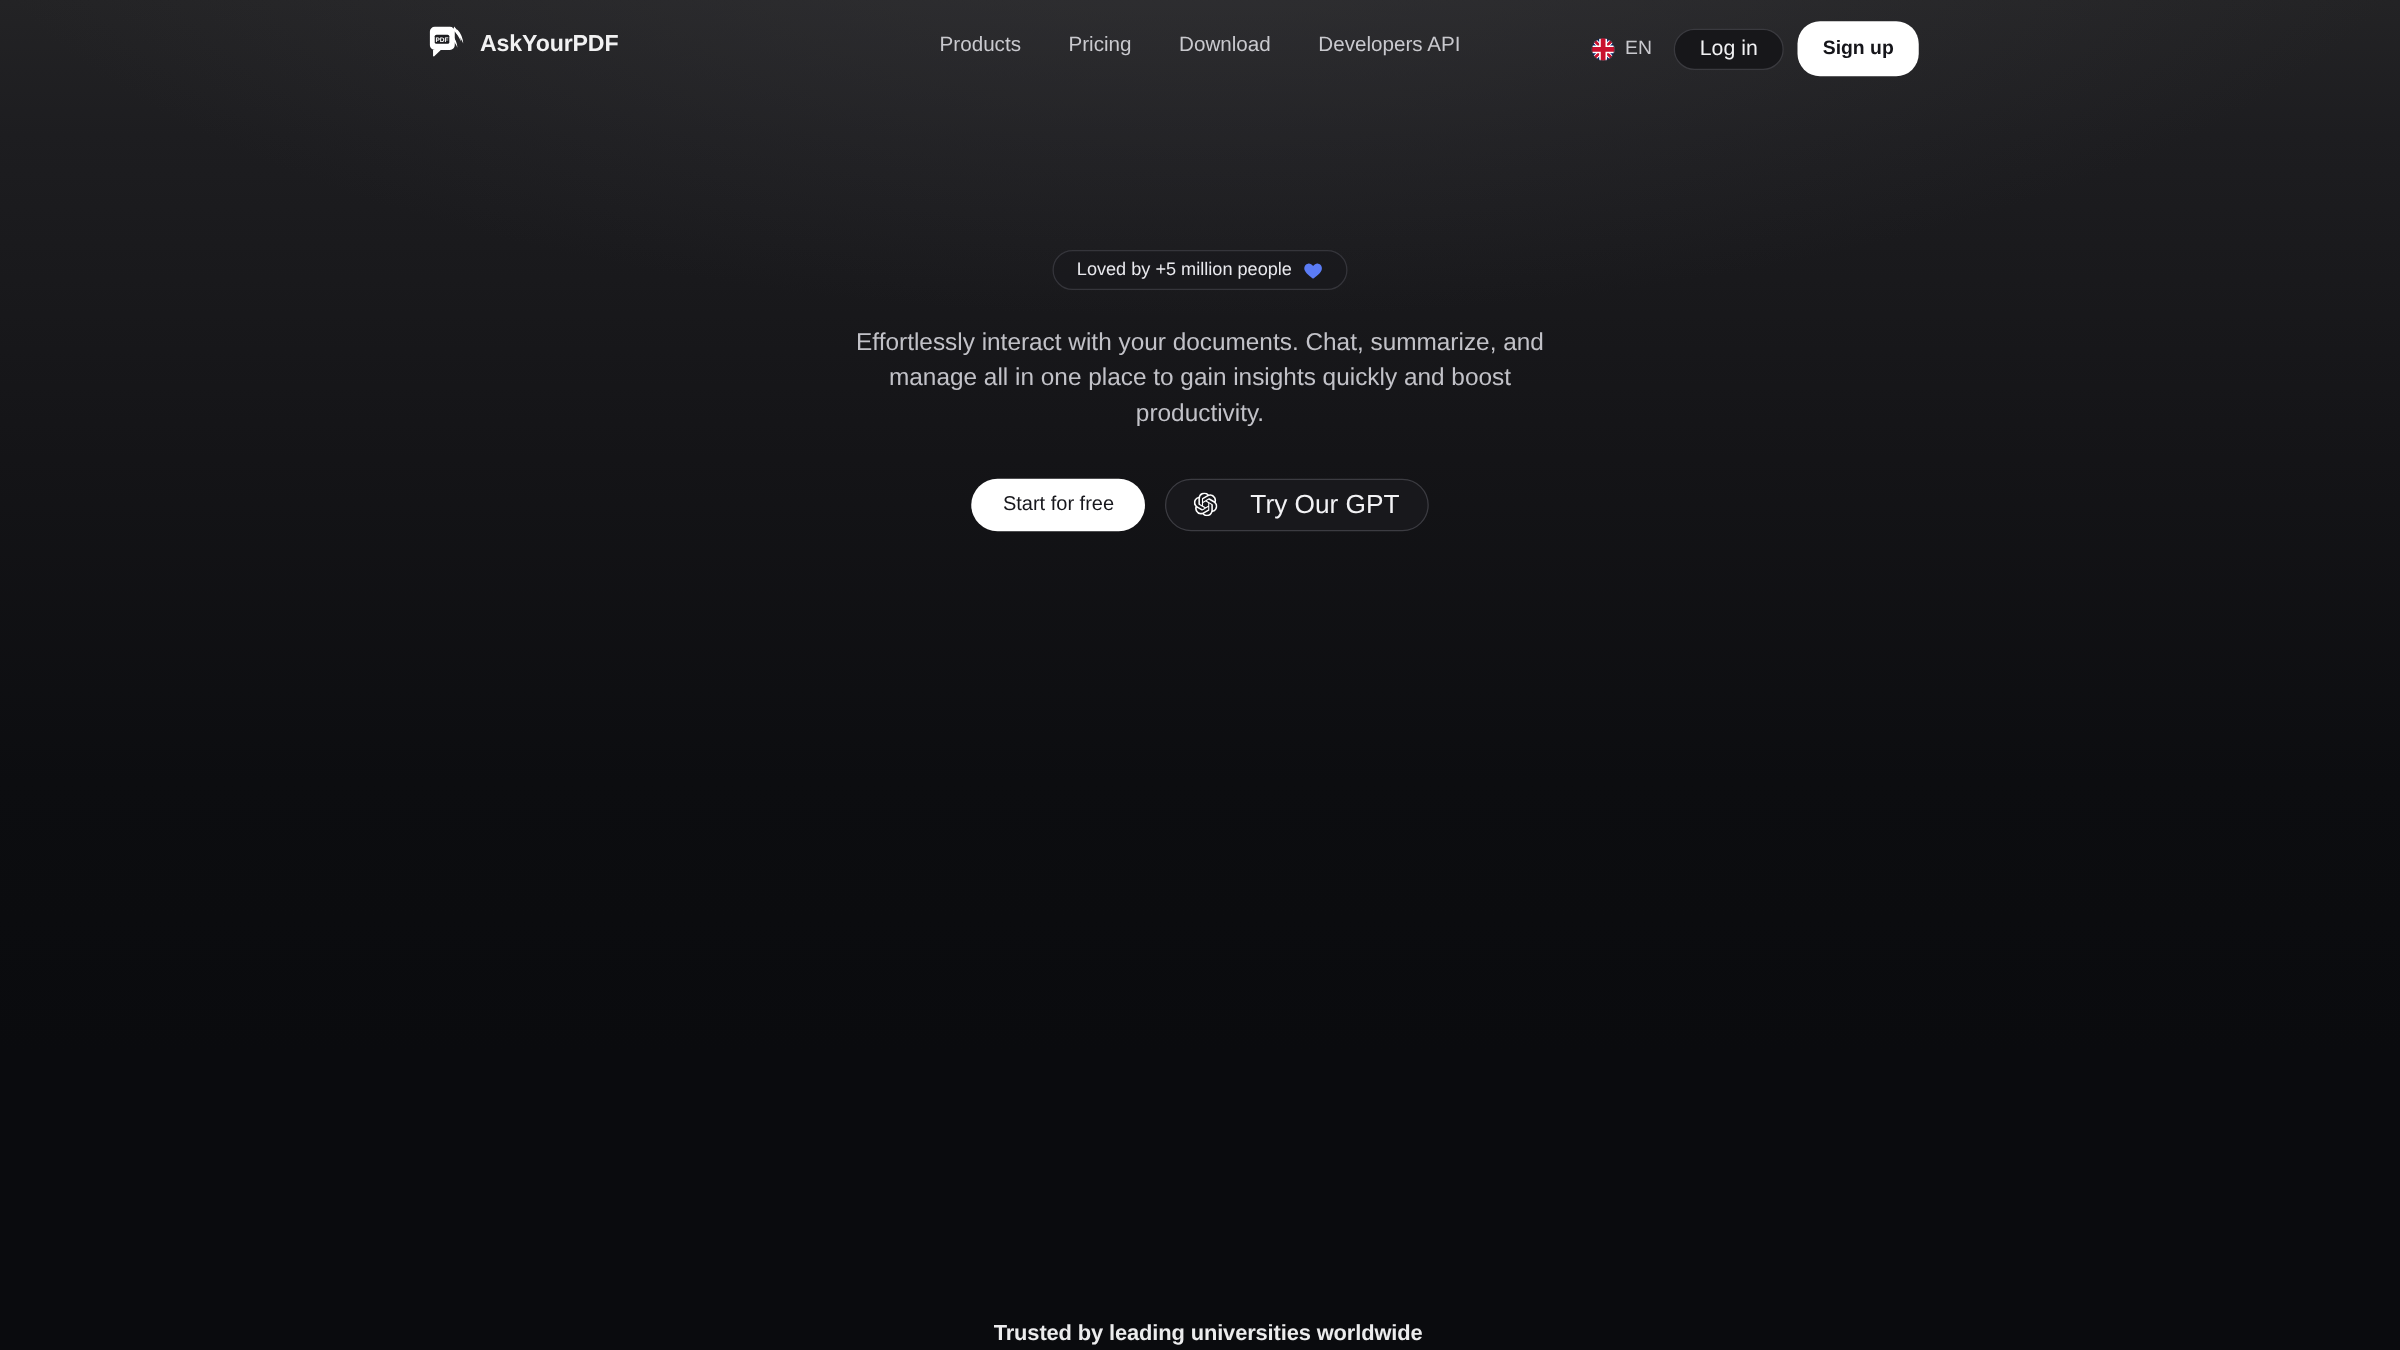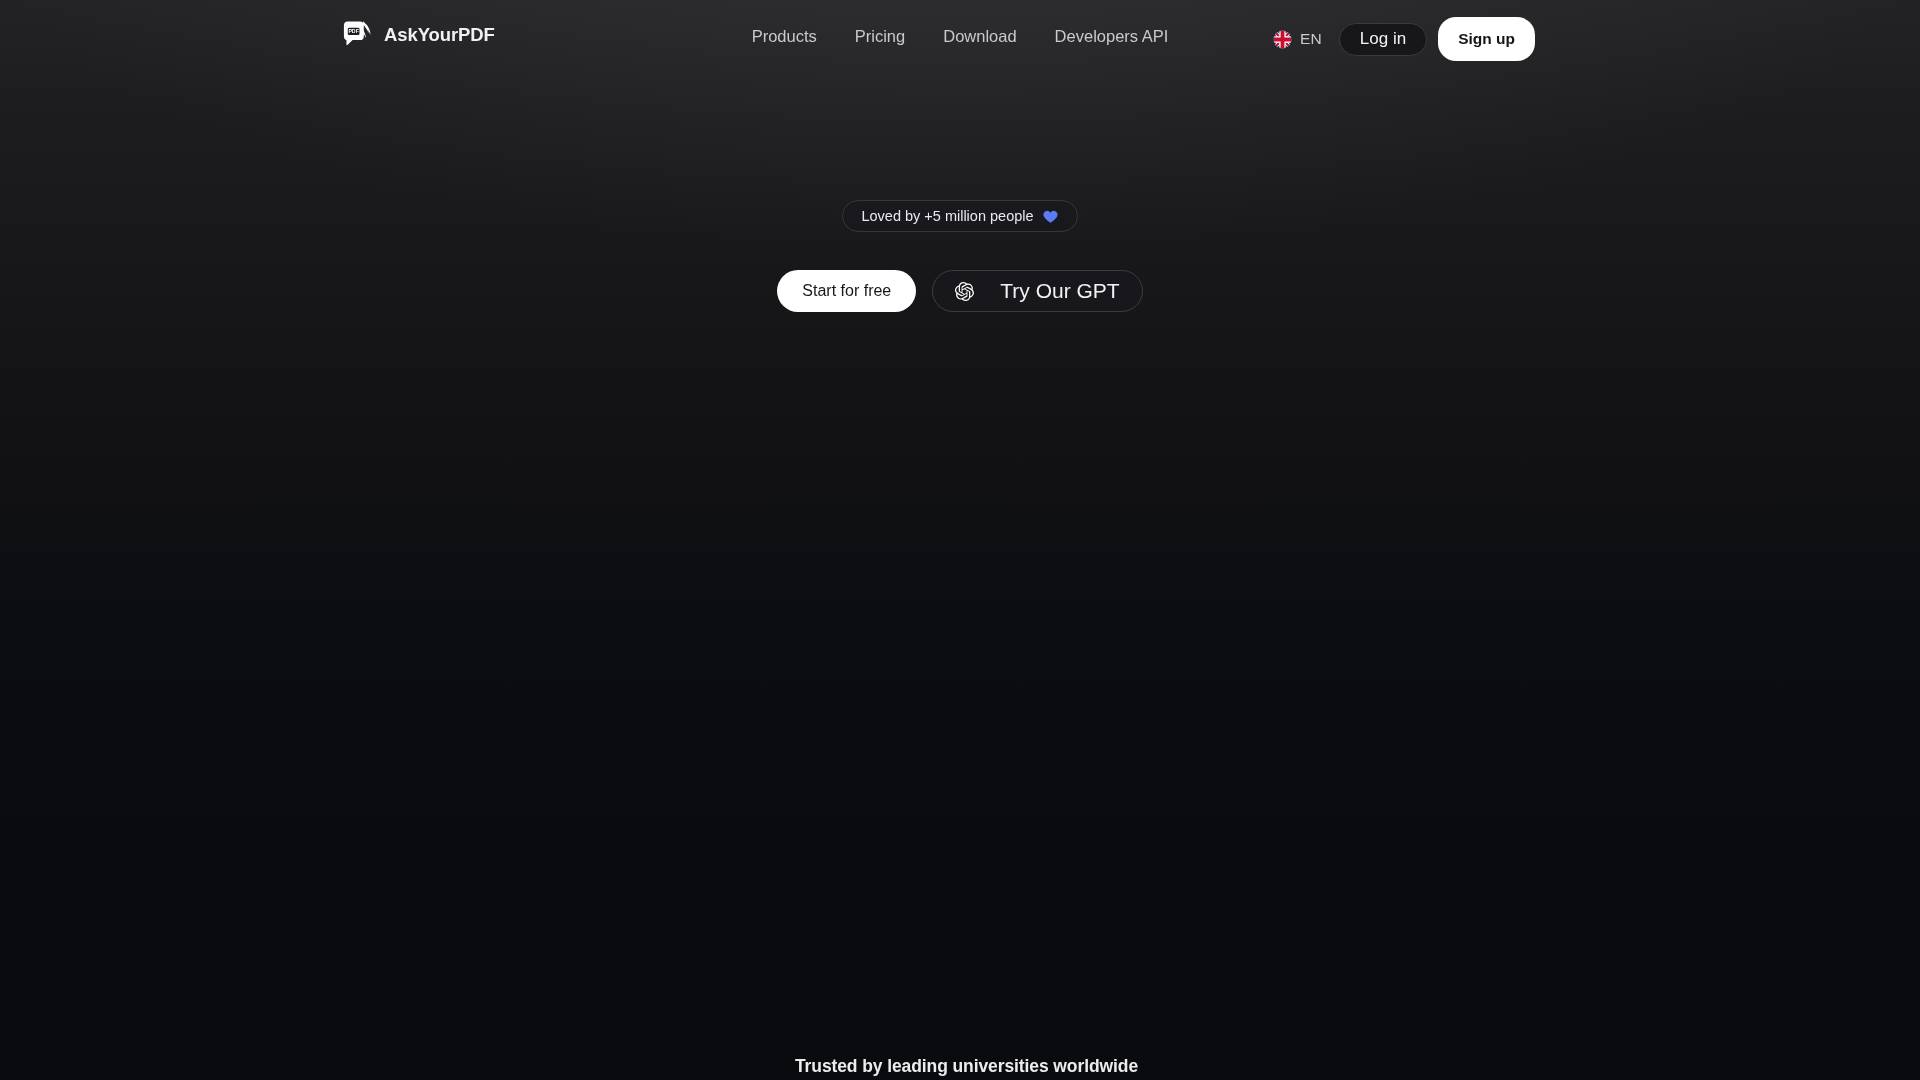--- a/index.html
+++ b/index.html
@@ -211,20 +211,21 @@
   <section class="hero">
 
     <div class="badge">
       <span class="badge-text">Loved by +5 million people</span>
       <svg class="badge-heart" viewBox="0 0 24 24">
         <path d="M12 21s-7.5-4.9-9.4-9.2C1.1 8.4 2.8 4.6 6.4 4.1c2.2-.3 4 .8 5.6 2.6 1.6-1.8 3.4-2.9 5.6-2.6 3.6.5 5.3 4.3 3.8 7.7C19.5 16.1 12 21 12 21z" fill="#5b7cf5"></path>
       </svg>
     </div>
 
 
+    <p class="subtitle">Effortlessly interact with your documents. Chat, summarize, and manage all in one place to gain insights quickly and boost productivity.</p>
 
     <div class="cta-row">
       <button class="btn-primary">Start for free</button>
       <button class="btn-secondary">
         <svg class="gpt-icon" viewBox="0 0 24 24">
           <path fill="#ffffff" d="M22.28 9.82a5.99 5.99 0 0 0-.52-4.91 6.05 6.05 0 0 0-6.51-2.9A6 6 0 0 0 10.7.07a6.05 6.05 0 0 0-5.77 4.2 6 6 0 0 0-4 2.9 6.06 6.06 0 0 0 .74 7.1 5.99 5.99 0 0 0 .51 4.91 6.05 6.05 0 0 0 6.52 2.9A6 6 0 0 0 13.25 24a6.06 6.06 0 0 0 5.78-4.21 6 6 0 0 0 3.99-2.9 6.06 6.06 0 0 0-.74-7.07zm-9.02 12.6a4.48 4.48 0 0 1-2.88-1.04l.14-.08 4.78-2.76a.79.79 0 0 0 .39-.68v-6.74l2.02 1.17a.07.07 0 0 1 .04.05v5.58a4.5 4.5 0 0 1-4.49 4.5zM3.6 18.3a4.47 4.47 0 0 1-.54-3.01l.14.09 4.79 2.76a.77.77 0 0 0 .78 0l5.84-3.37v2.33a.08.08 0 0 1-.03.06L9.73 19.96a4.5 4.5 0 0 1-6.14-1.64zM2.34 7.9a4.48 4.48 0 0 1 2.35-1.97v5.68a.77.77 0 0 0 .38.67l5.82 3.36-2.02 1.17a.07.07 0 0 1-.07 0L4 14.03a4.5 4.5 0 0 1-1.65-6.14zm16.6 3.87-5.83-3.4L15.12 7.2a.07.07 0 0 1 .07 0l4.83 2.79a4.49 4.49 0 0 1-.68 8.1v-5.68a.8.8 0 0 0-.4-.66zm2.01-3.02-.14-.09-4.78-2.79a.78.78 0 0 0-.79 0L9.4 9.23V6.9a.07.07 0 0 1 .03-.06l4.83-2.79a4.49 4.49 0 0 1 6.67 4.65zM8.3 12.86l-2.02-1.16a.08.08 0 0 1-.04-.06V6.07a4.49 4.49 0 0 1 7.36-3.45l-.14.08L8.68 5.46a.79.79 0 0 0-.39.68zm1.1-2.36 2.6-1.5 2.6 1.5v3l-2.6 1.5-2.6-1.5z"></path>
         </svg>
         <span>Try Our GPT</span>
       </button>
     </div>

